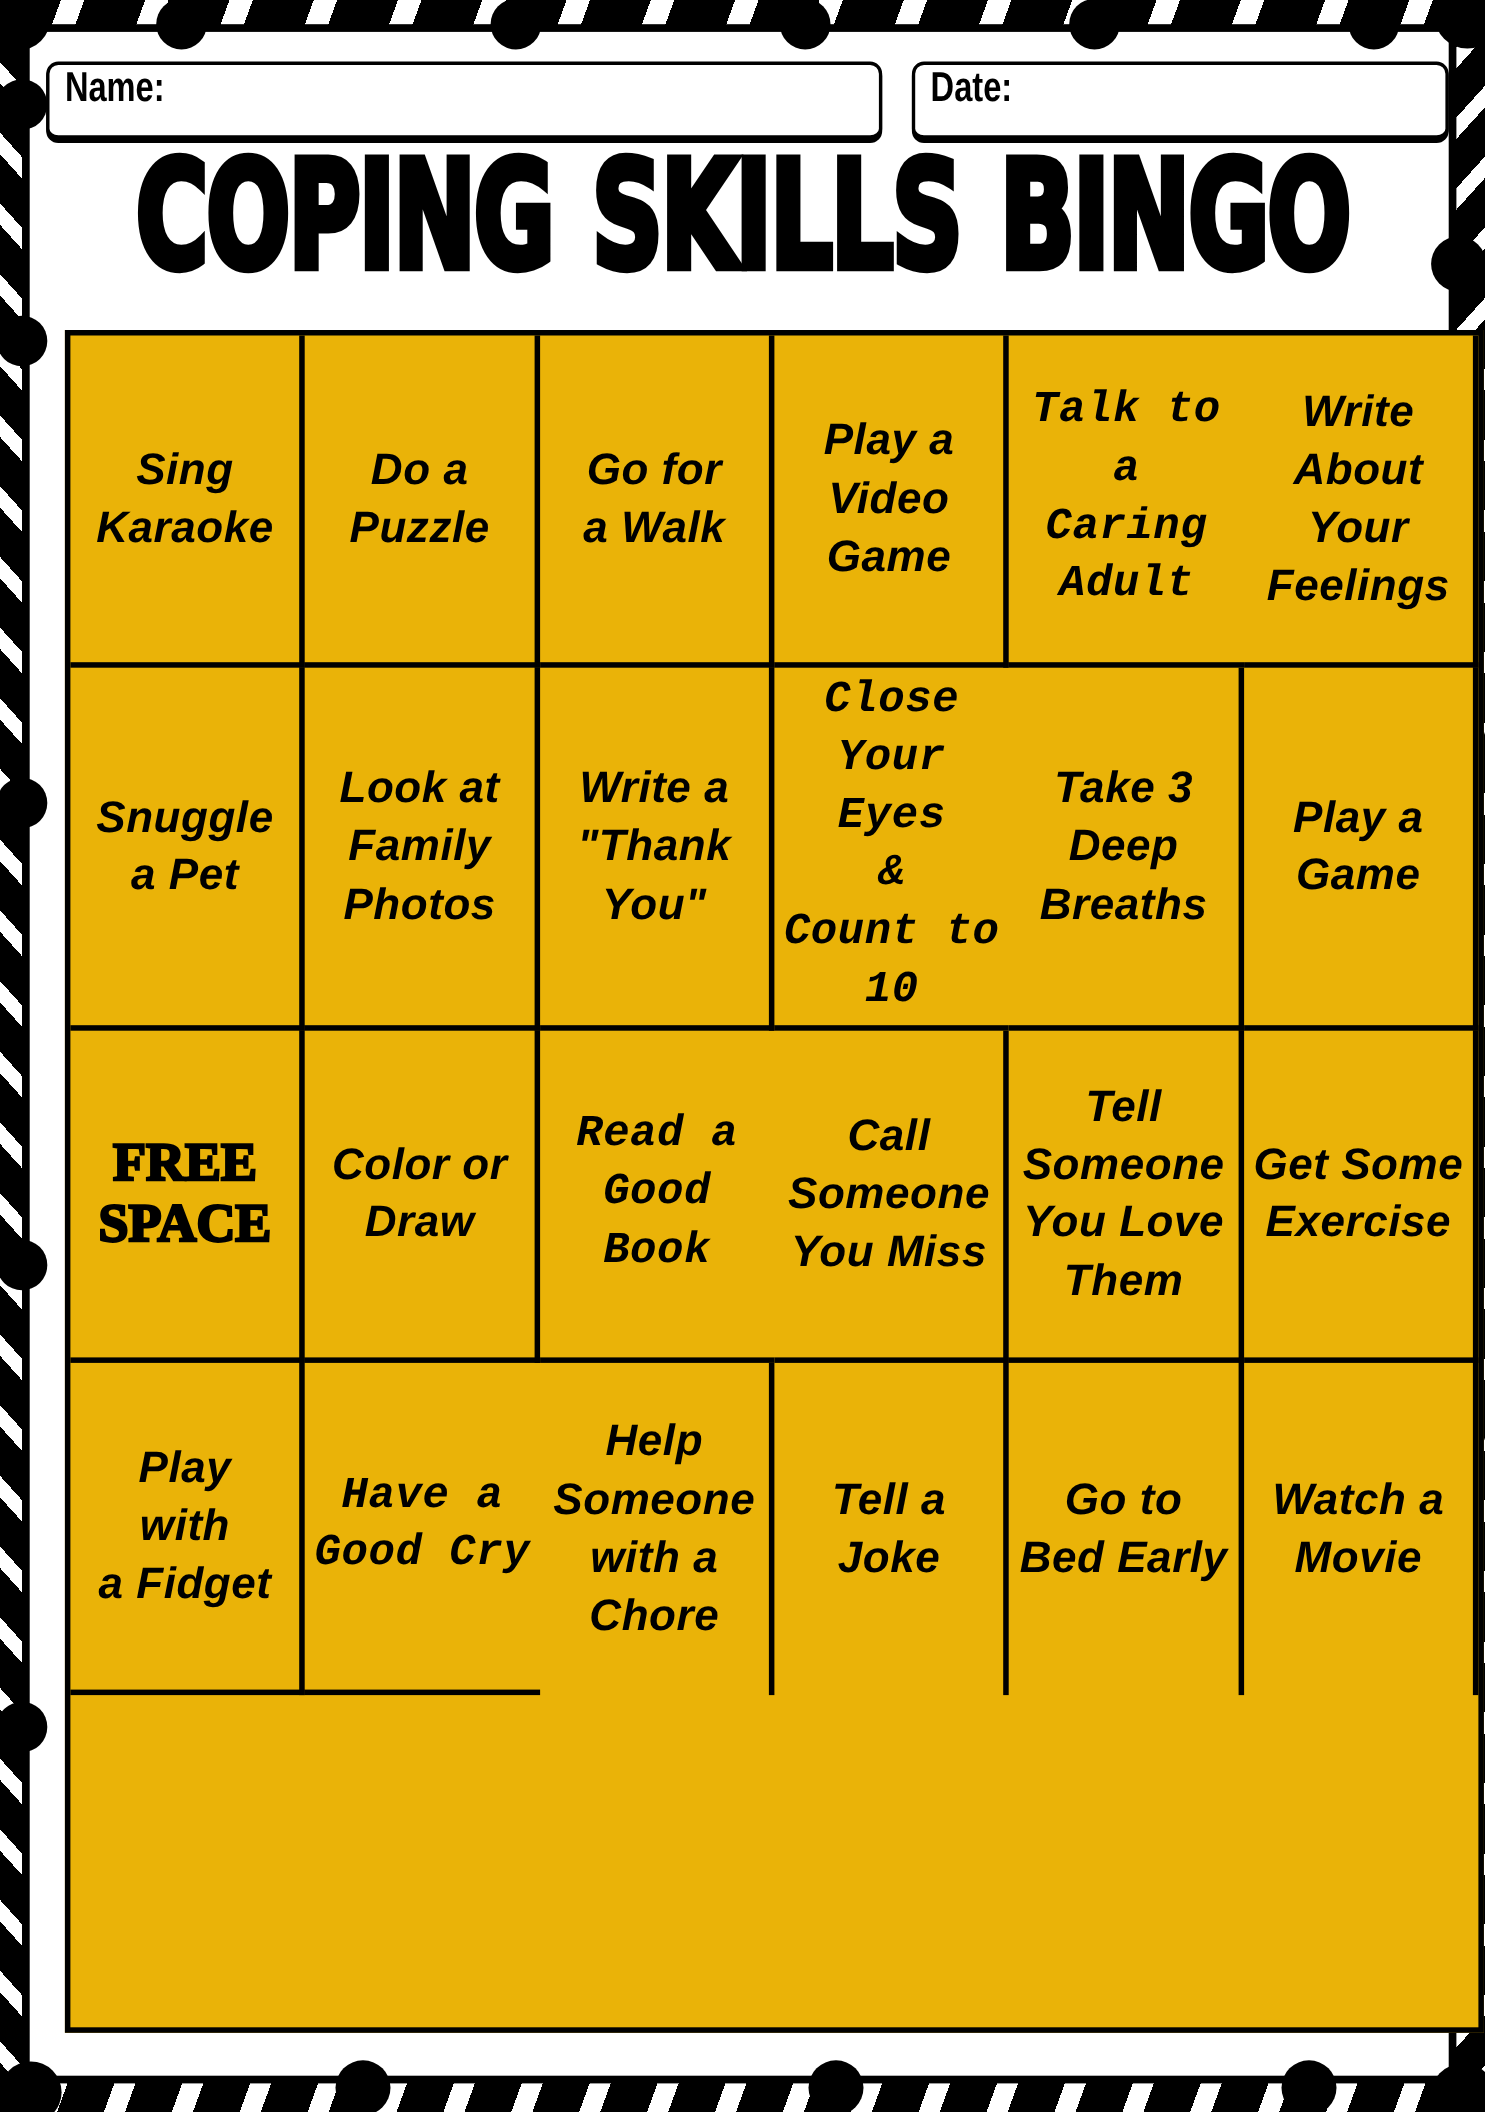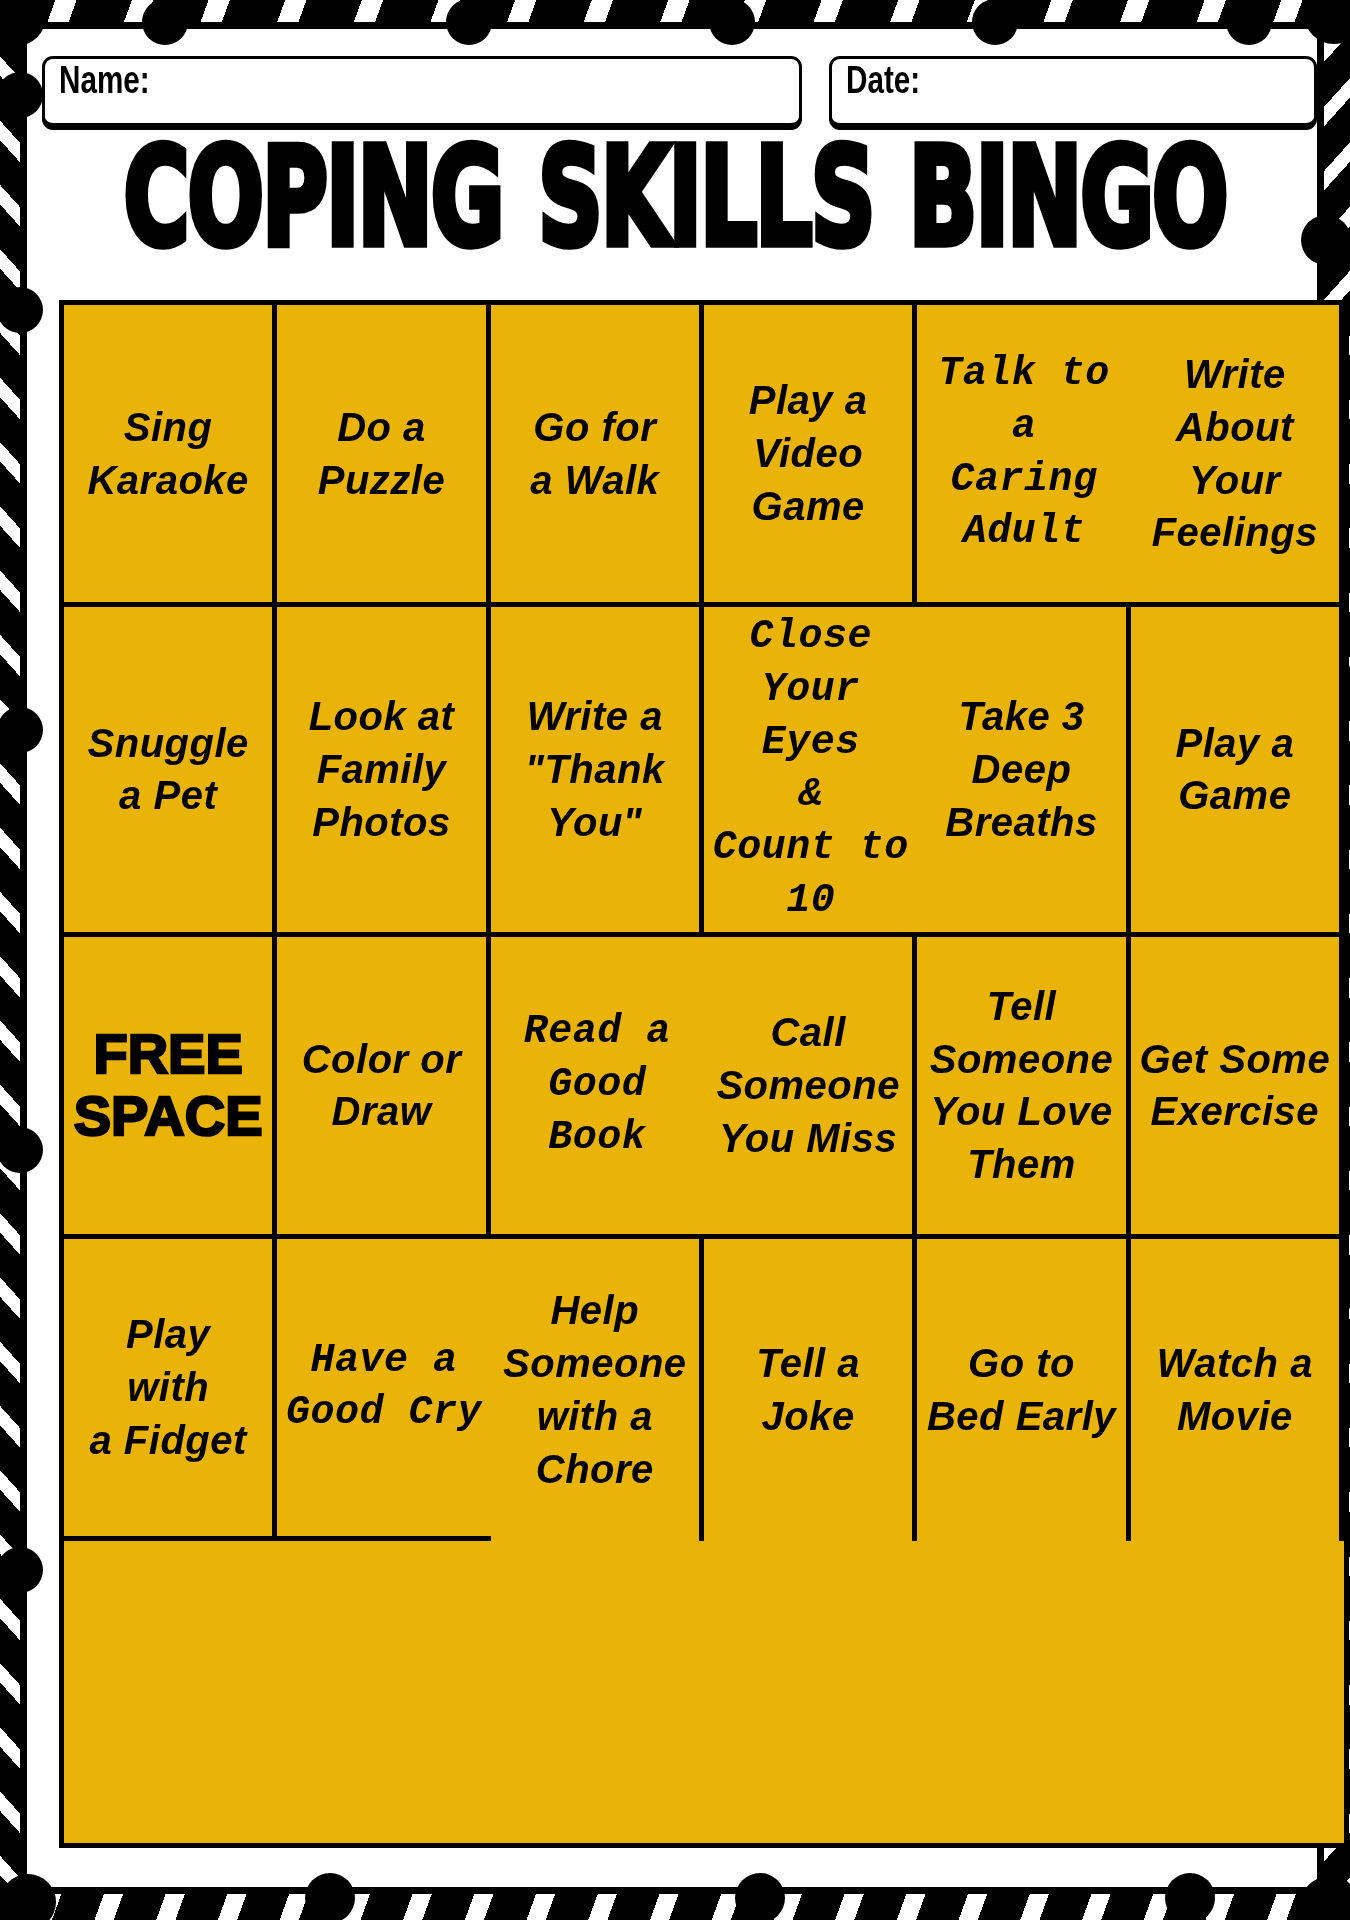--- a/index.html
+++ b/index.html
@@ -42,22 +42,22 @@
     border:5px solid #000;box-sizing:border-box;
     display:grid;grid-template-columns:repeat(6,1fr);grid-template-rows:repeat(5,1fr);
     background:#eab308;}
   .cell{border-right:5px solid #000;border-bottom:5px solid #000;
     display:flex;align-items:center;justify-content:center;text-align:center;
     white-space:pre-line;padding:4px;box-sizing:border-box;
     font-family:"Liberation Sans",sans-serif;font-style:italic;font-weight:bold;
     font-size:40px;line-height:1.32;letter-spacing:0.5px;}
   .cell:nth-child(5n){border-right:none;font-family:Liberation Mono, monospace;}
   .cell:nth-child(n+21){border-bottom:none;}
-  .cell.free{font-family:Liberation Sans, sans-serif;font-style:normal;
-    font-size:56px;line-height:1.12;-webkit-text-stroke:2.5px #000;
+  .cell.free{font-family:Liberation Serif, serif;font-style:normal;
+    font-size:49px;line-height:1.12;-webkit-text-stroke:2.5px #000;
     letter-spacing:0px;}
 </style>
 </head>
 <body>
 
 <div class="page">
 
   <div class="band band-top"></div>
   <div class="band band-bottom"></div>
   <div class="band band-left"></div>

